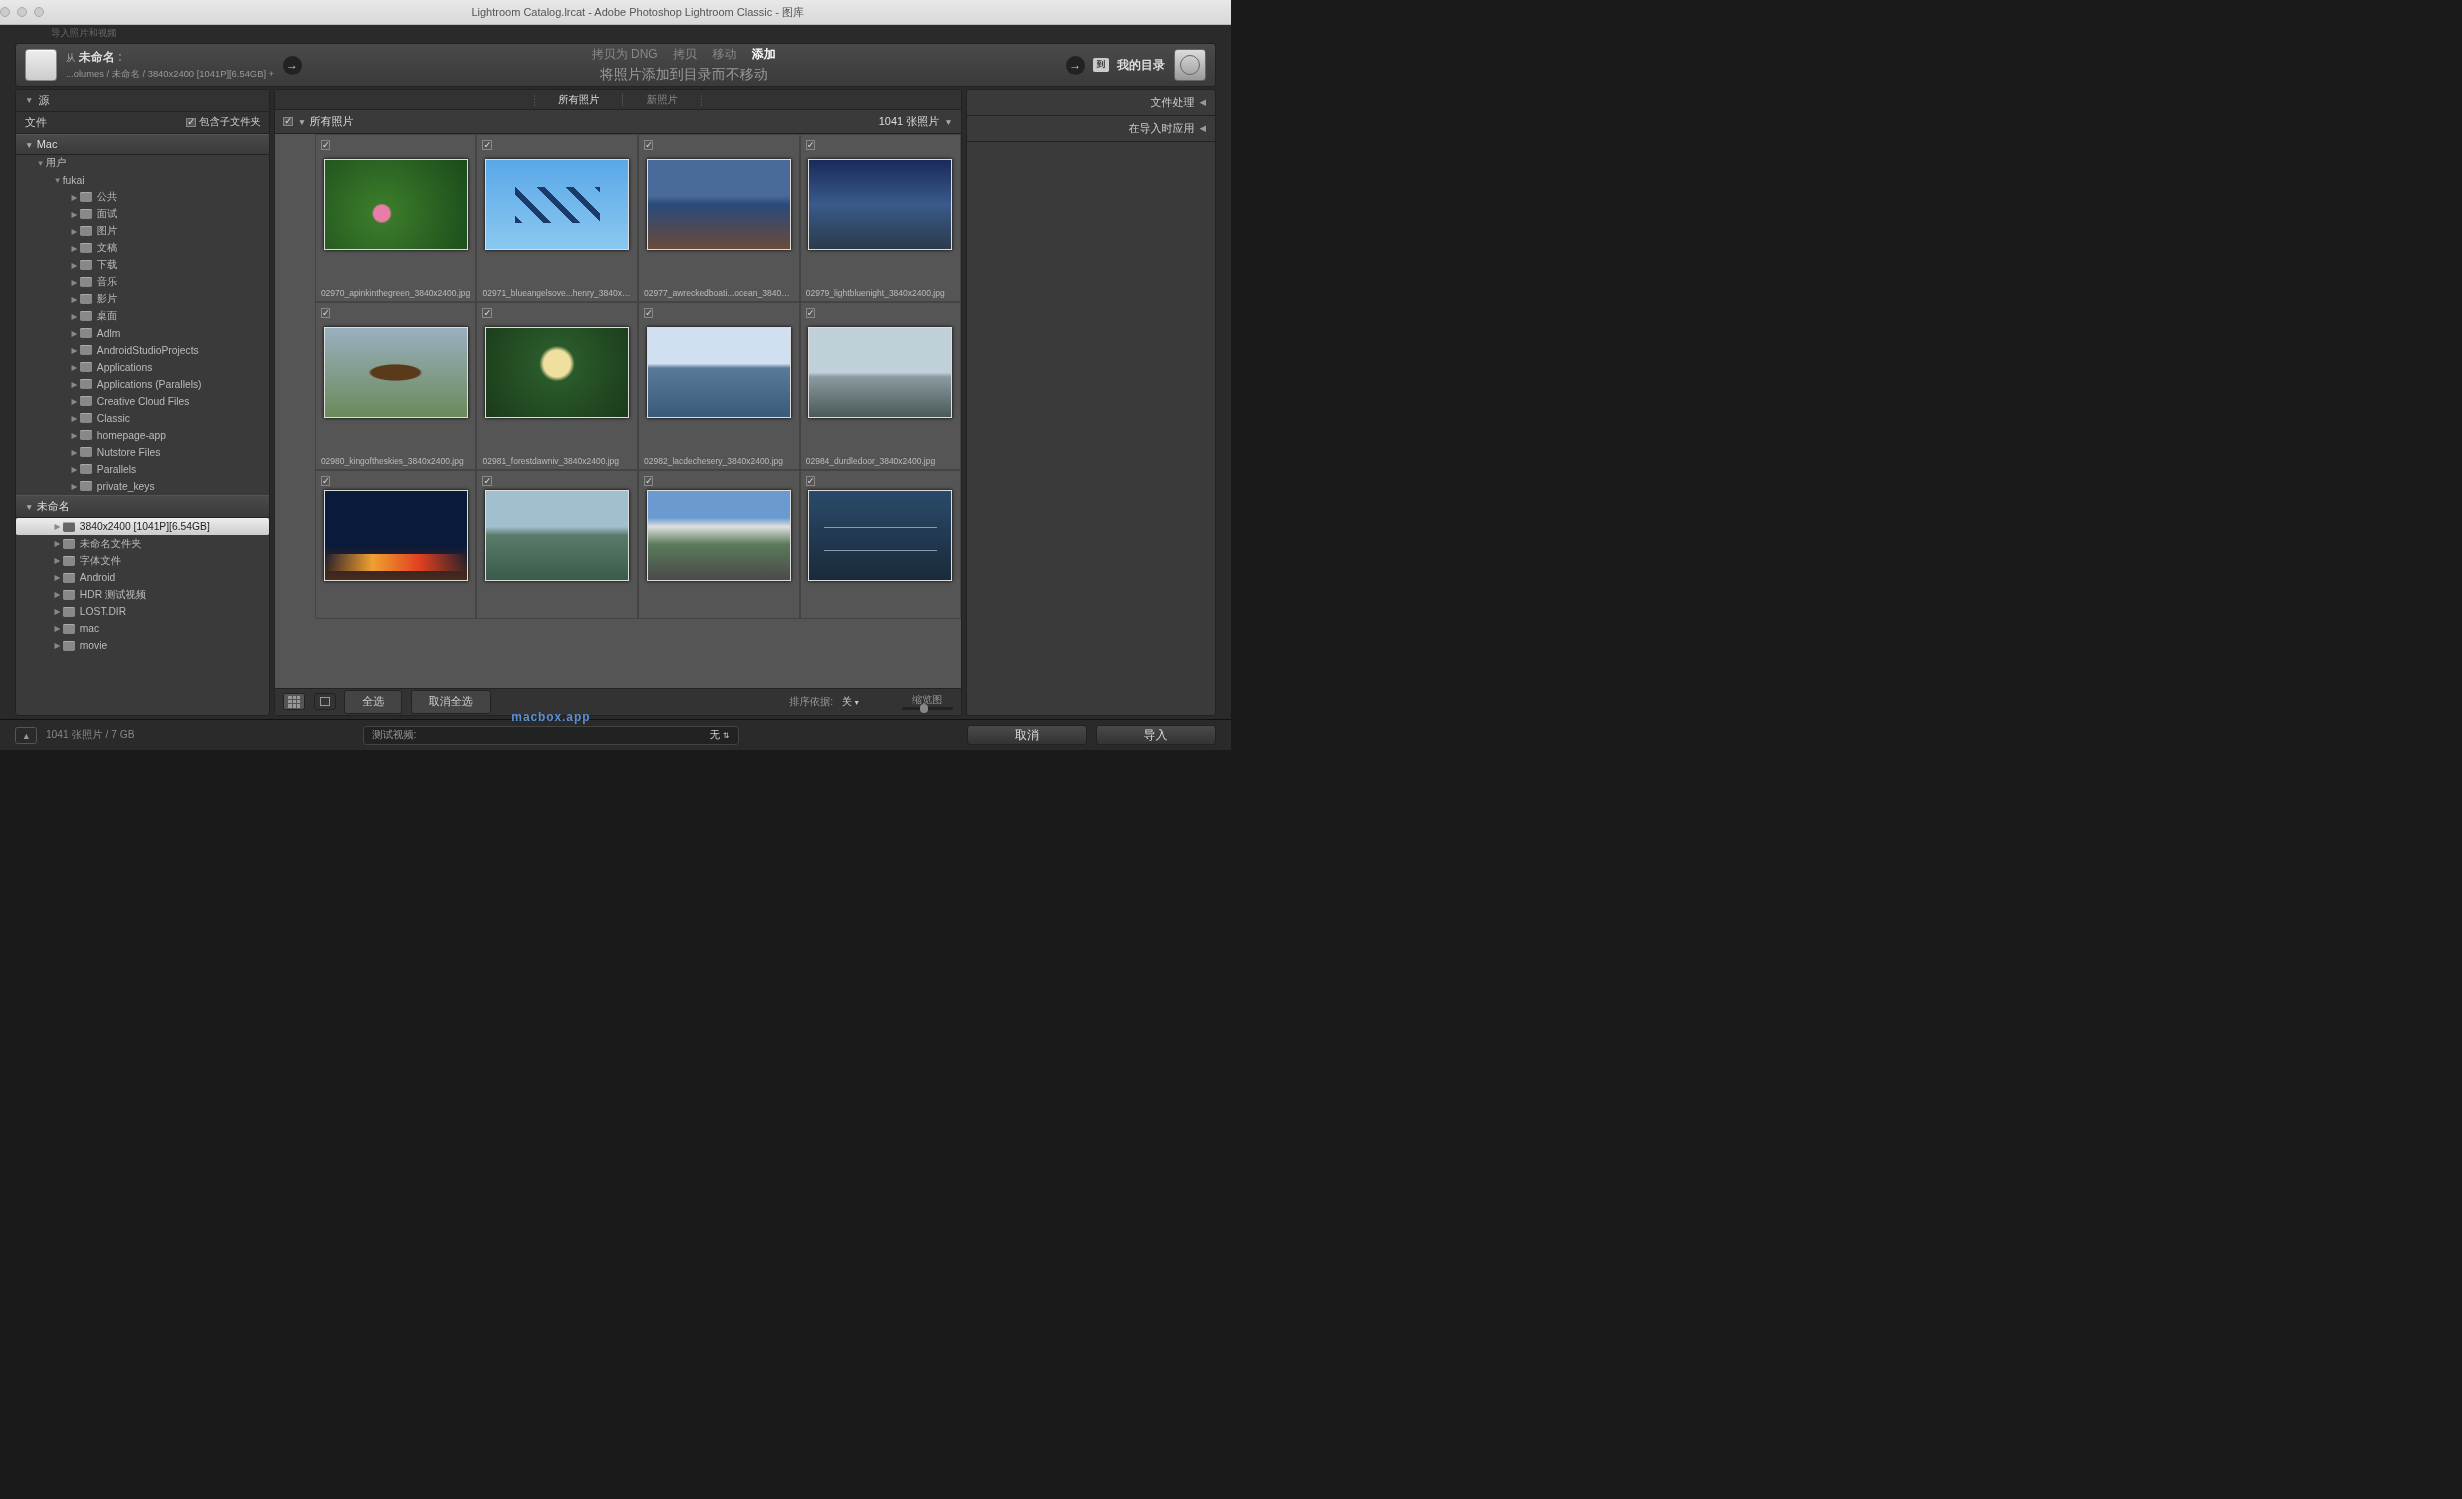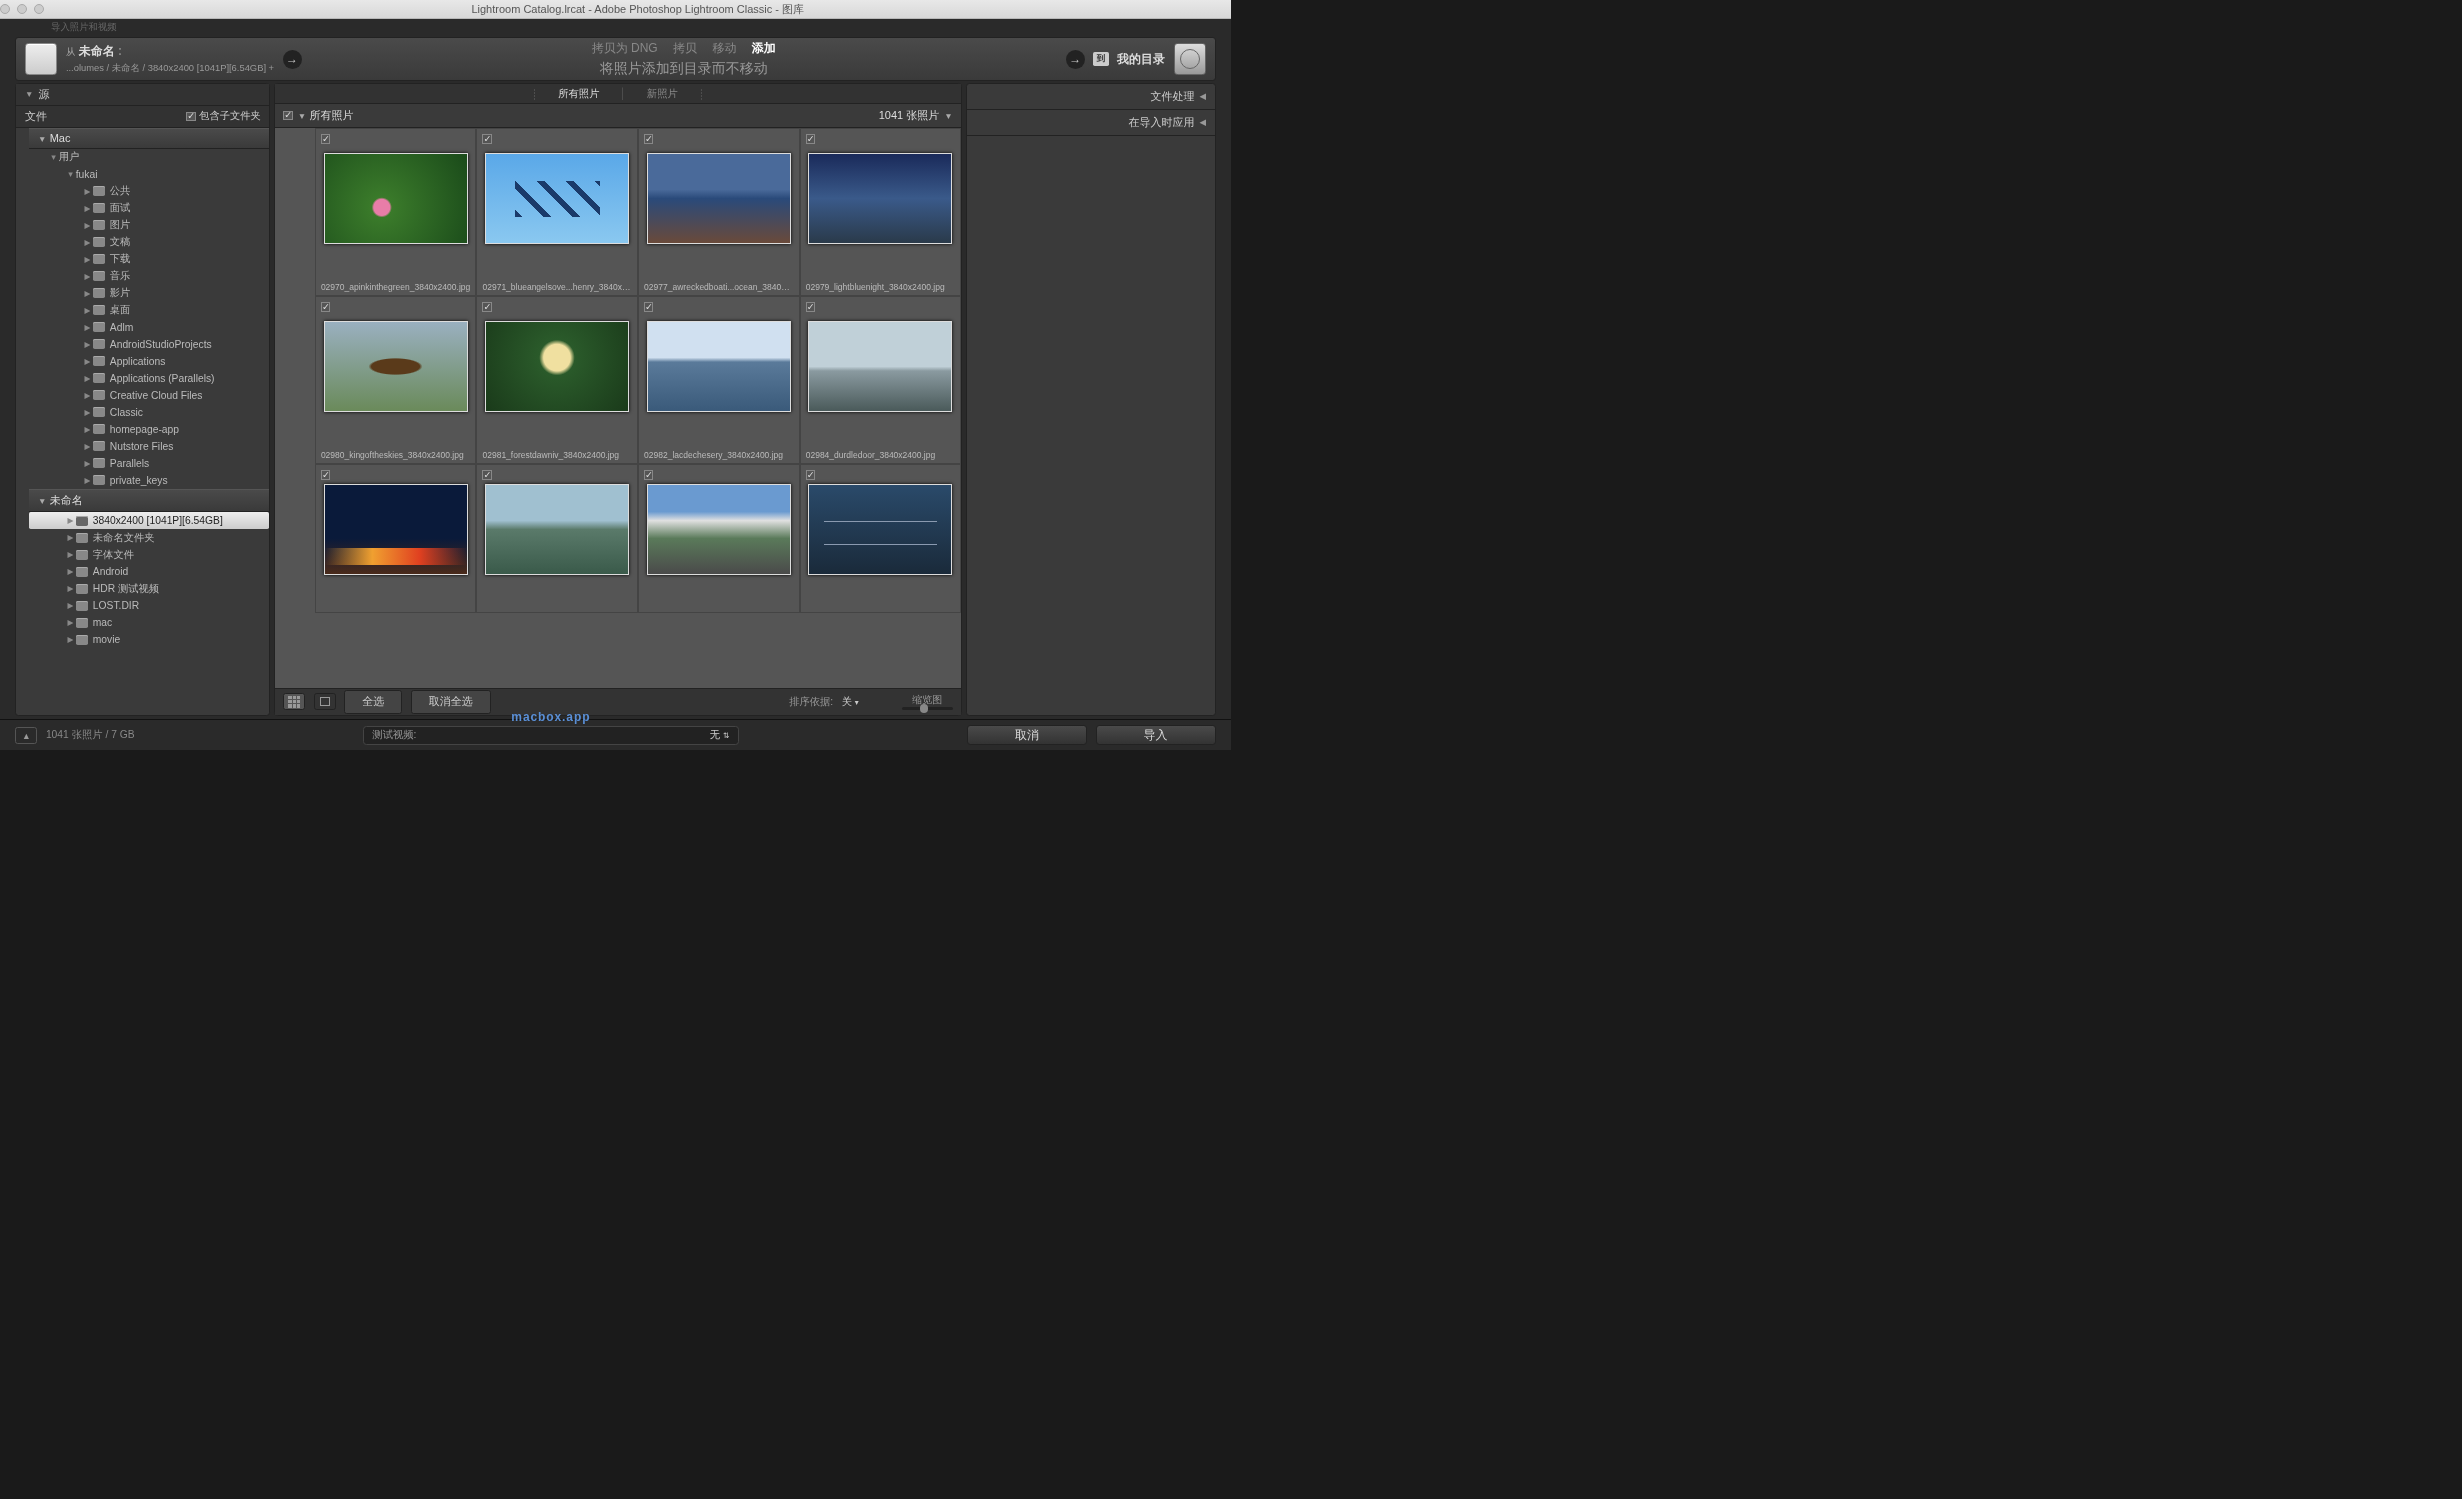--- a/index.html
+++ b/index.html
@@ -1,20 +1,20 @@
 <!DOCTYPE html>
 <html style="font-size:13.7px"><head>
 <meta charset="utf-8">
 <style>
 * { margin: 0; padding: 0; box-sizing: border-box; font-family: "Helvetica Neue", Arial, sans-serif; }
 body { background: #1a1a1a; color: #ccc; font-size: 10.3px; overflow: hidden; }
 .window { width: 1231px; height: 750px; background: #f0f0f0; display: flex; flex-direction: column; }
 
 
-.titlebar { height: 19px; background: linear-gradient(#e8e8e8,#d8d8d8); display: flex; align-items: center; padding: 0 0; border-bottom: 0.9px solid #b8b8b8; }
+.titlebar { height: 25px; background: linear-gradient(#e8e8e8,#d8d8d8); display: flex; align-items: center; padding: 0 0; border-bottom: 0.9px solid #b8b8b8; }
 .traffic { display: flex; gap: 6.8px; }
 .traffic-dot { width: 10.3px; height: 10.3px; border-radius: 50%; background: #ccc; border: 0.9px solid #aaa; }
 .titlebar-title { flex: 1; text-align: center; color: #555; font-size: 11px; }
 
 
 .app { flex: 1; background: #2a2a2a; display: flex; flex-direction: column; }
 .hint-top { color: #666; font-size: 9.4px; padding: 1.7px 0 1.7px 51px; }
 
 
 .header { height: 44px; background: linear-gradient(#4a4a4a,#3a3a3a); border: 0.9px solid #222; border-radius: 3.4px; margin: 1.7px 15.4px; display: flex; align-items: center; padding: 0 8.5px; gap: 8.5px; }
@@ -41,21 +41,21 @@
 .center-panel { flex: 1; min-width: 0; }
 .right-panel { width: 250px; }
 
 .panel-header-row { height: 22px; background: #323232; border-bottom: 0.9px solid #222; display: flex; align-items: center; padding: 0 8.5px; font-size: 11px; color: #ccc; }
 .panel-header-row .tri { margin-right: 5.1px; font-size: 8.5px; color: #999; }
 .chk-label { display: flex; align-items: center; gap: 3.4px; font-size: 10.3px; color: #ccc; }
 .chk { width: 9.4px; height: 9.4px; background: #555; border: 0.9px solid #888; position: relative; cursor: pointer; }
 .chk.checked::after { content: "✓"; position: absolute; top: -2.6px; left: 0; font-size: 9.4px; color: #ddd; }
 
 
-.tree { flex: 1; overflow: auto; margin-left: 13px; }
+.tree { flex: 1; overflow: auto; }
 .tree-group { background: linear-gradient(#4a4a4a,#3a3a3a); padding: 3.4px 8.5px; font-size: 11px; color: #ddd; border-top: 0.9px solid #555; border-bottom: 0.9px solid #222; cursor: pointer; }
 .tree-group .tri { font-size: 8.5px; color: #aaa; margin-right: 3.4px; }
 .tree-item { display: flex; align-items: center; height: 17px; font-size: 10.3px; color: #bbb; cursor: pointer; }
 .tree-item.selected { background: linear-gradient(#eee,#ccc); color: #222; border-radius: 1.7px; margin-right: 0; }
 .tree-item .tri { font-size: 7.7px; color: #888; width: 10.3px; text-align: center; }
 .tree-item .folder-icon { width: 12px; height: 9.4px; background: #888; border-radius: 1.7px; margin-right: 5.1px; box-shadow: inset 0 0.9px 0 #aaa; }
 .tree-item.selected .folder-icon { background: #666; }
 .indent-1 { padding-left: 19px; } .indent-2 { padding-left: 36px; } .indent-3 { padding-left: 53px; }
 
 

